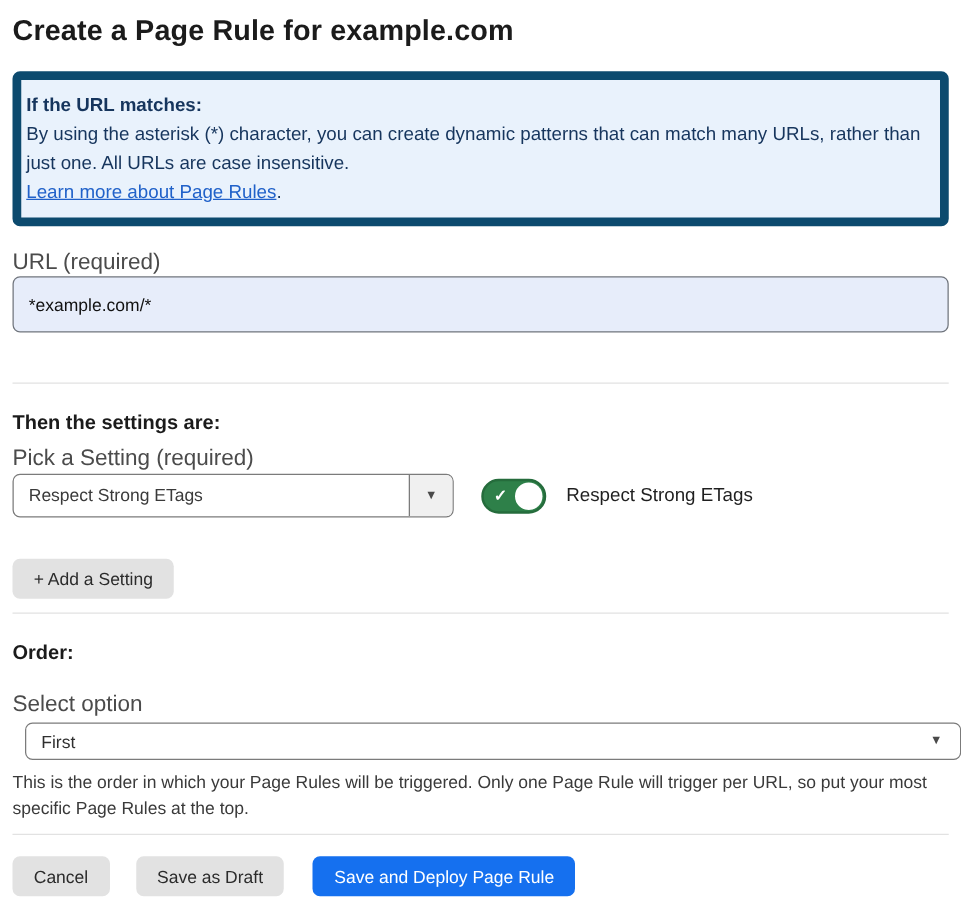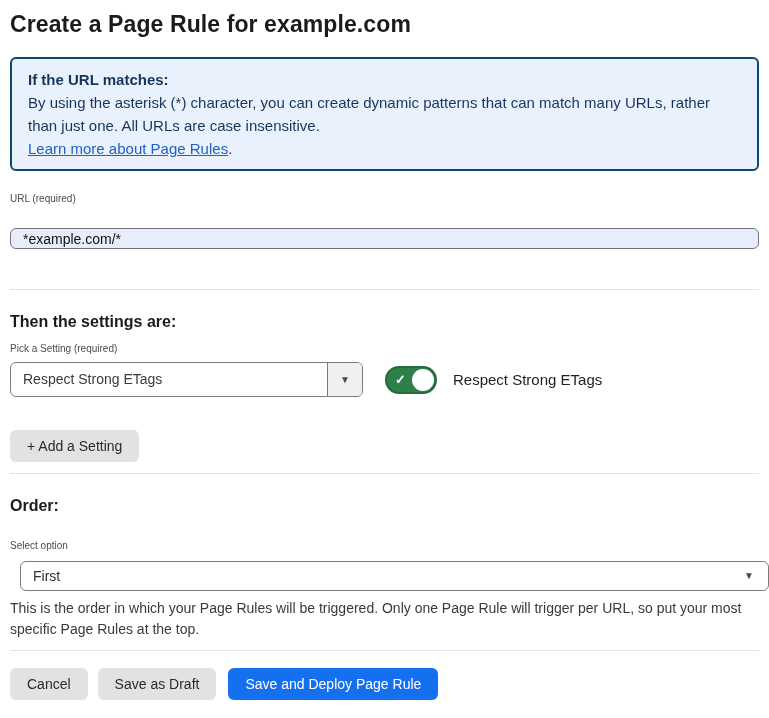--- a/index.html
+++ b/index.html
@@ -17,45 +17,45 @@
     font-size: 23px;
     line-height: 24px;
     font-weight: 700;
     color: #1b1b1b;
     letter-spacing: 0.1px;
   }
 
   .info-box {
     margin-top: 21px;
     background: #e9f2fc;
-    border: 2px solid #0c4a6e;
-    border-radius: 6px;
-    padding: 9px 16px;
+    border: 7px solid #0c4a6e;
+    border-radius: 6px;
+    padding: 9px 4px;
     font-size: 15px;
     line-height: 23px;
     color: #16355d;
   }
   .info-heading { font-weight: 700; }
   .info-link {
     color: #2061c9;
     text-decoration: underline;
     cursor: pointer;
   }
 
   .field-label {
-    font-size: 10px;
+    font-size: 18px;
     line-height: 16px;
     color: #4b4b4b;
   }
   .url-label { margin-top: 20px; }
 
   .url-input {
-    margin-top: 21px;
+    margin-top: 4px;
     width: 100%;
-    height: 21px;
+    height: 45px;
     background: #e7edfa;
     border: 1px solid #70757d;
     border-radius: 6px;
     padding: 0 12px;
     font-family: "Liberation Sans", sans-serif;
     font-size: 14px;
     color: #111111;
     outline: none;
   }
 
@@ -189,21 +189,21 @@
     font-size: 14px;
     line-height: 21px;
     color: #3a3a3a;
   }
 
   .footer {
     margin-top: 17px;
     display: flex;
     align-items: center;
   }
-  .footer .gray-btn { margin-right: 10px; text-align: center; }
+  .footer .gray-btn { margin-right: 21px; text-align: center; }
   .primary-btn {
     height: 32px;
     padding: 0 17px;
     margin-left: 2px;
     background: #1570ef;
     border: none;
     border-radius: 6px;
     font-family: "Liberation Sans", sans-serif;
     font-size: 14px;
     color: #ffffff;

